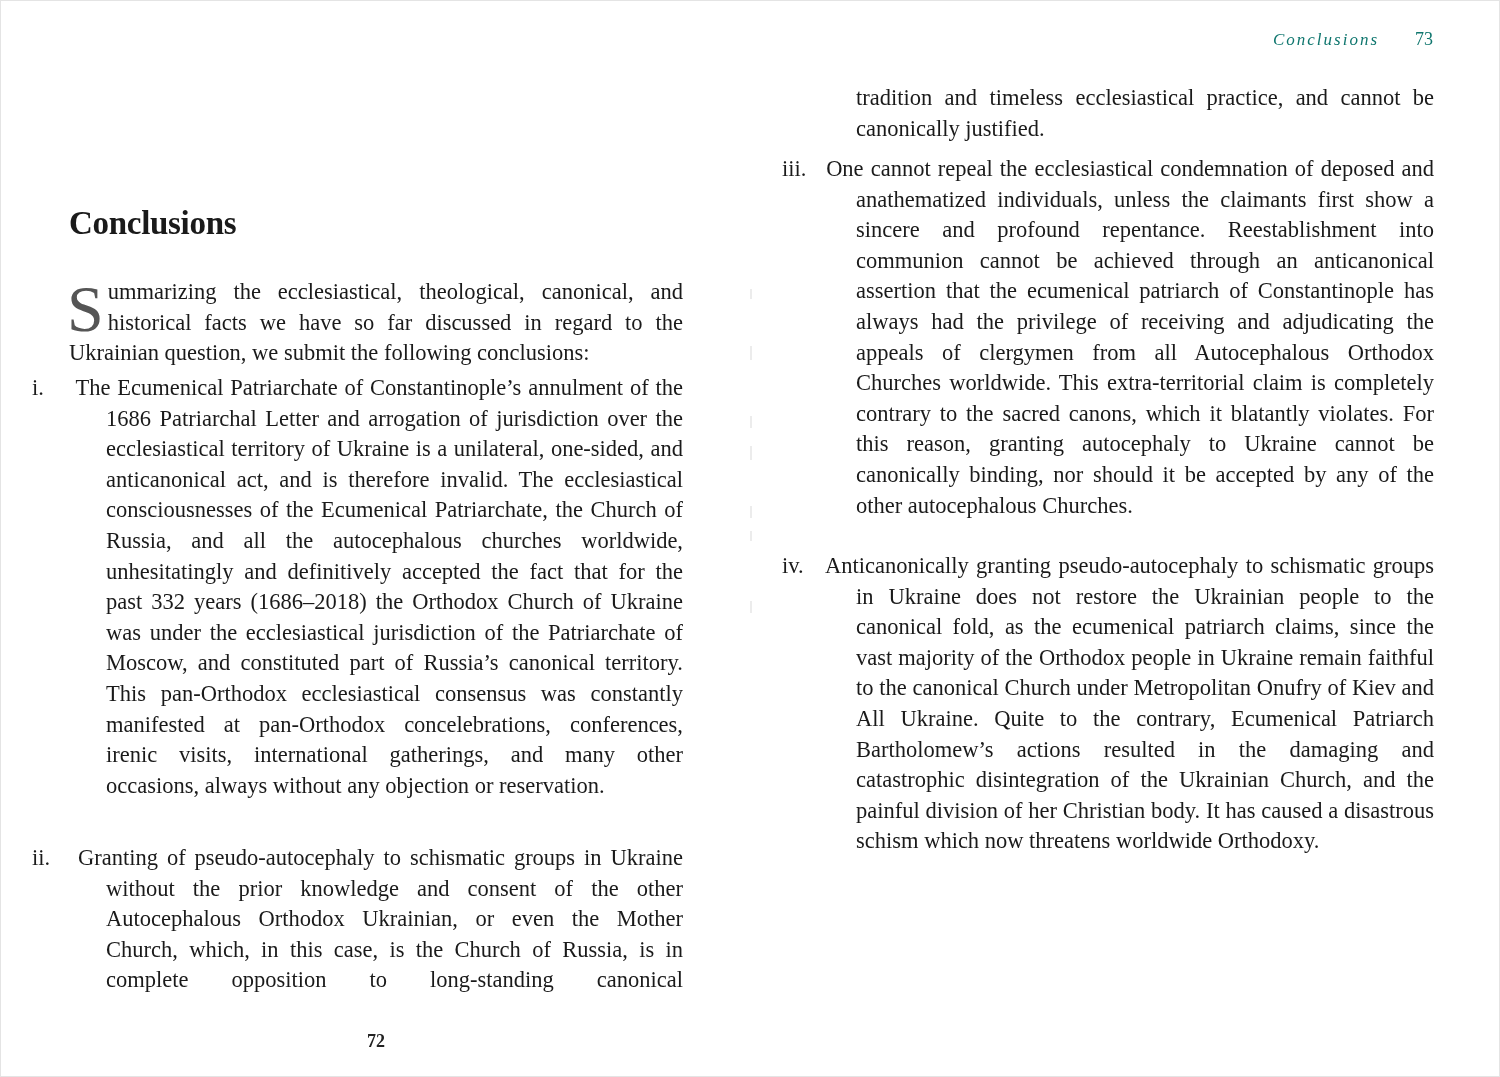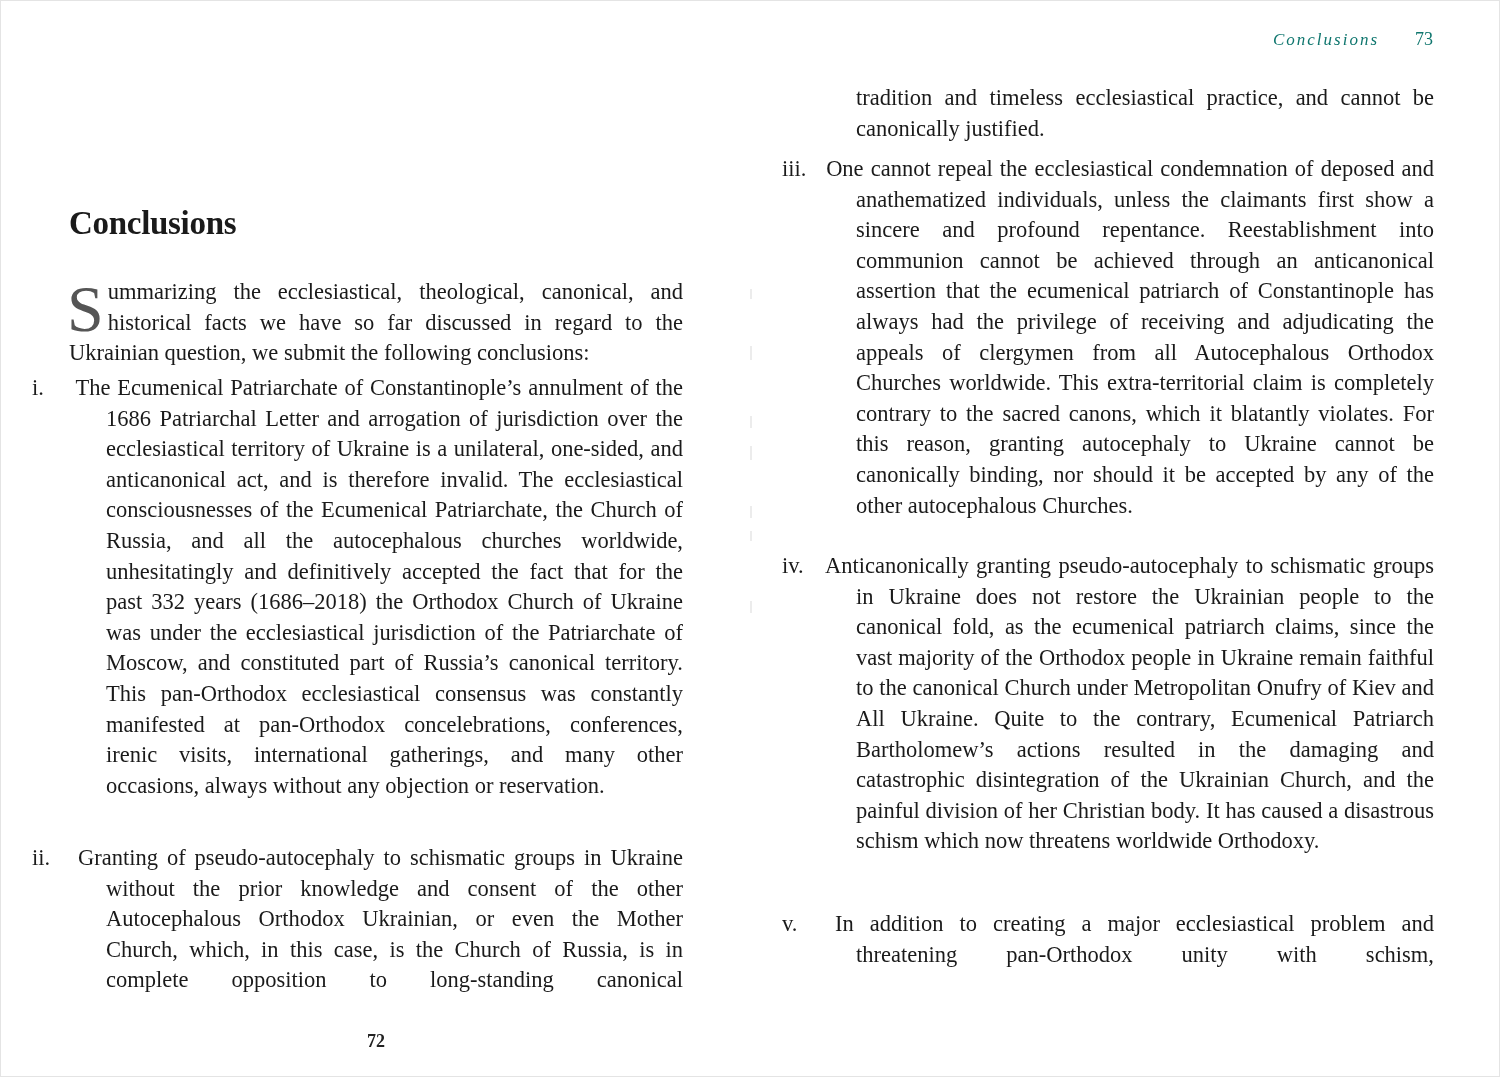--- a/index.html
+++ b/index.html
@@ -87,17 +87,14 @@
   </div>
 
   <div class="body-block list-item right-iii">
     <span class="li-text"><span class="marker">iii.</span> <span>One cannot repeal the ecclesiastical condemnation of deposed and anathematized individuals, unless the claimants first show a sincere and profound repentance. Reestablishment into communion cannot be achieved through an anticanonical assertion that the ecumenical patriarch of Constantinople has always had the privilege of receiving and adjudicating the appeals of clergymen from all Autocephalous Orthodox Churches worldwide. This extra-territorial claim is completely contrary to the sacred canons, which it blatantly violates. For this reason, granting autocephaly to Ukraine cannot be canonically binding, nor should it be accepted by any of the other autocephalous Churches.</span></span>
   </div>
 
   <div class="body-block list-item right-iv">
     <span class="li-text"><span class="marker">iv.</span> <span>Anticanonically granting pseudo-autocephaly to schismatic groups in Ukraine does not restore the Ukrainian people to the canonical fold, as the ecumenical patriarch claims, since the vast majority of the Orthodox people in Ukraine remain faithful to the canonical Church under Metropolitan Onufry of Kiev and All Ukraine. Quite to the contrary, Ecumenical Patriarch Bartholomew’s actions resulted in the damaging and catastrophic disintegration of the Ukrainian Church, and the painful division of her Christian body. It has caused a disastrous schism which now threatens worldwide Orthodoxy.</span></span>
   </div>
 
-  <div class="body-block list-item right-v">
-    <span class="li-text" style="text-align-last: justify;"><span class="marker">v.</span> <span>In addition to creating a major ecclesiastical problem and threatening pan-Orthodox unity with schism,</span></span>
-  </div>
 
 </div>
 
 </body></html>

